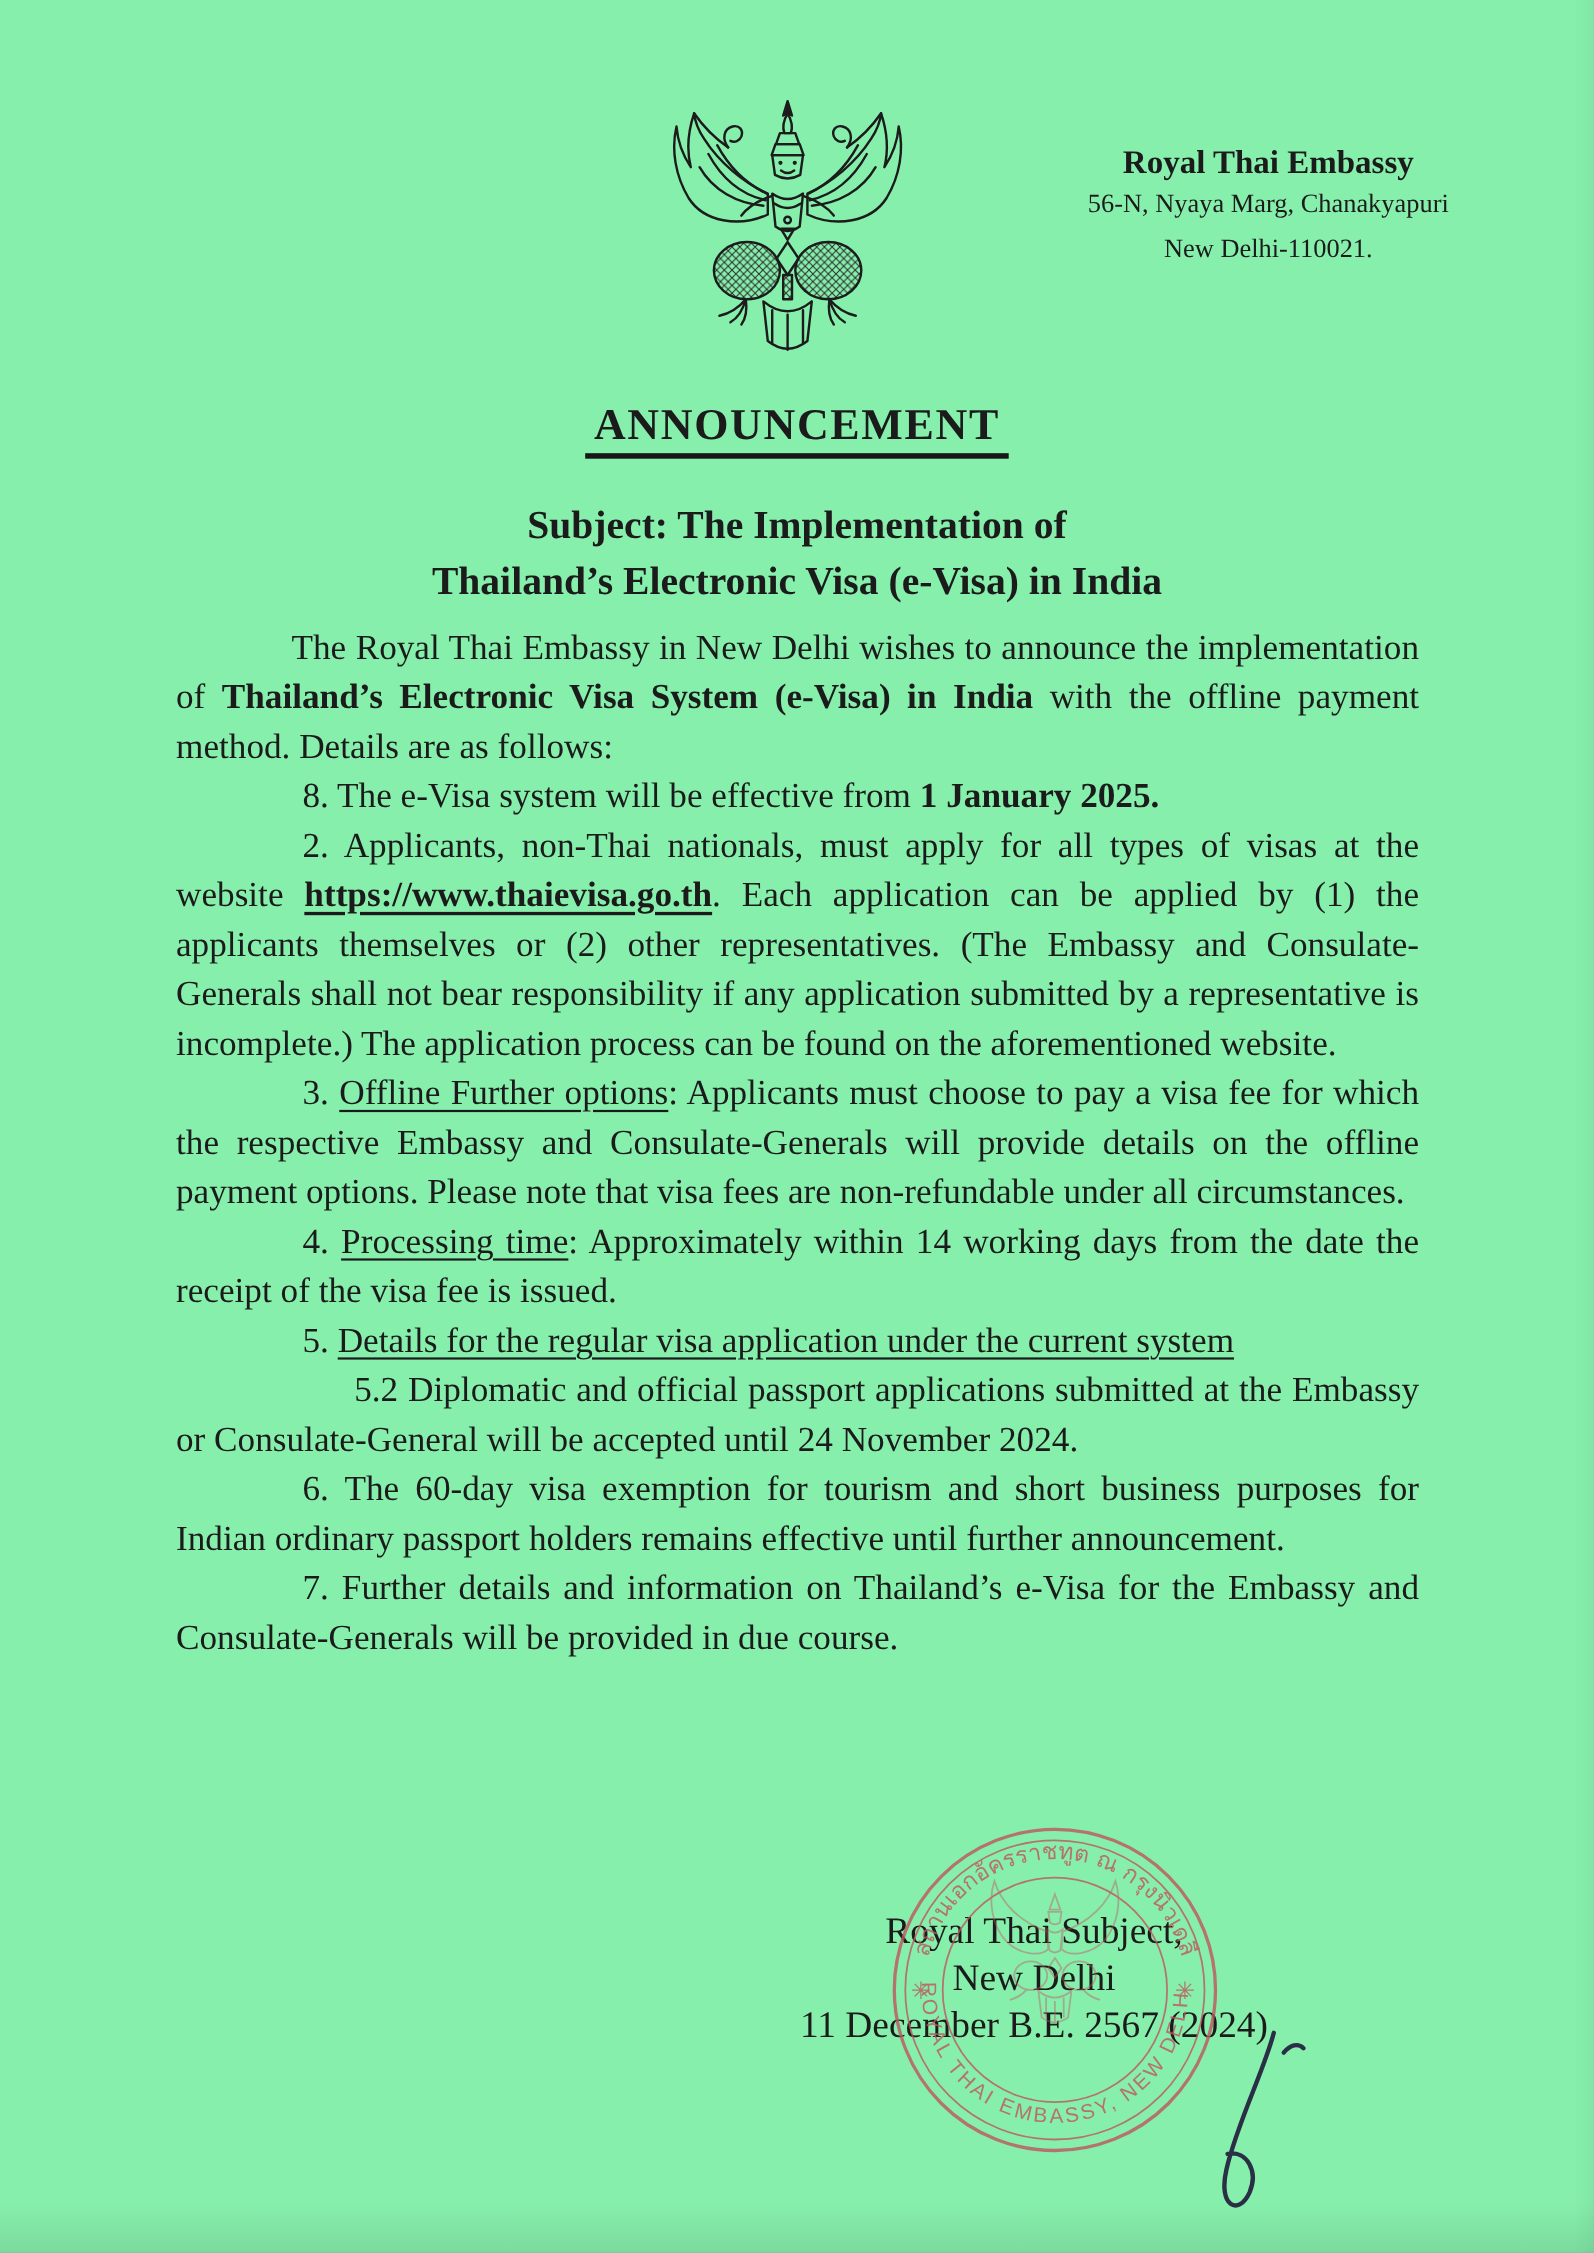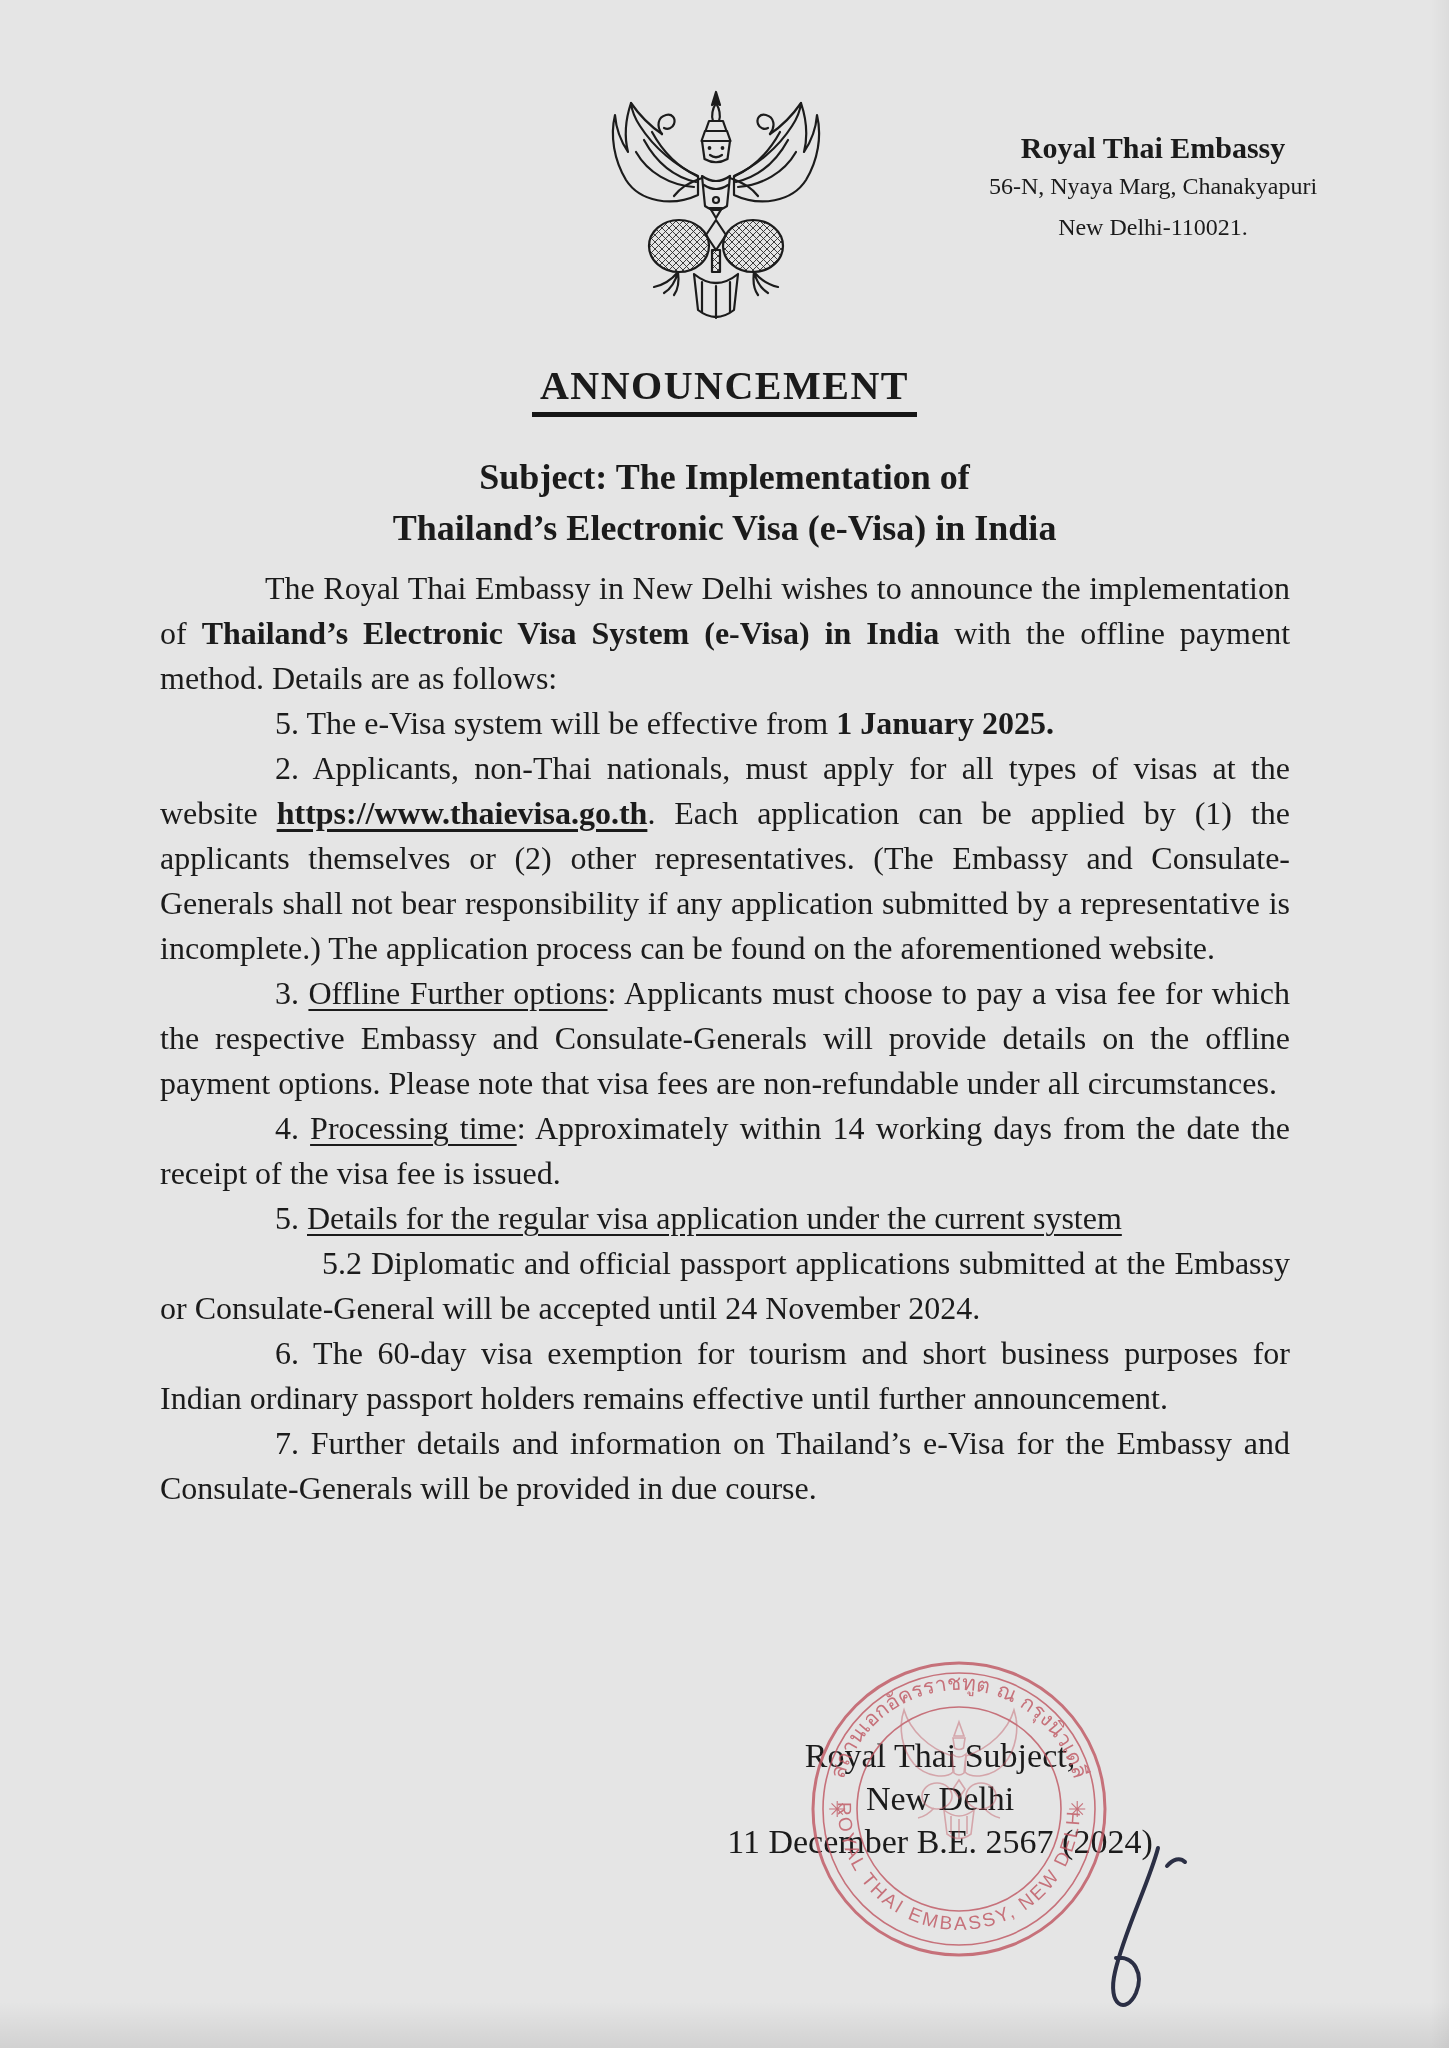--- a/index.html
+++ b/index.html
@@ -1,20 +1,20 @@
 <!DOCTYPE html>
 <html><head>
 <meta charset="utf-8">
 <style>
   html,body{margin:0;padding:0;background:#9a9a9a;}
   .page{
     position:relative;
     width:1449px;height:2048px;
     margin:0 auto;
-    background:#e5e5e5;
+    background:#86efac;
     overflow:hidden;
     font-family:"Liberation Serif","DejaVu Serif",serif;
     color:#1b1b1b;
   }
   
   .emblem{position:absolute;left:606px;top:88px;width:220px;height:242px;color:#1c1c1c;}
   .addr{position:absolute;left:978px;top:130px;width:350px;text-align:center;}
   .addr-name{font-weight:bold;font-size:30px;line-height:36px;}
   .addr-line{font-size:24px;line-height:41px;}
   .addr-tel{margin-top:11px;font-size:25px;line-height:30px;}
@@ -115,21 +115,21 @@
     <span class="title">ANNOUNCEMENT</span>
   </div>
 
   <div class="subject">
     <div>Subject: The Implementation of</div>
     <div>Thailand’s Electronic Visa (e-Visa) in India</div>
   </div>
 
   <div class="body">
     <p class="ia"><span>The Royal Thai Embassy in New Delhi wishes to announce the implementation of </span><span class="st-b">Thailand’s Electronic Visa System (e-Visa) in India</span><span> with the offline payment method.  Details are as follows:</span></p>
-    <p class="ib"><span>5.  The e-Visa system will be effective from </span><span class="st-b">1 January 2025.</span></p>
+    <p class="ib"><span>8.  The e-Visa system will be effective from </span><span class="st-b">1 January 2025.</span></p>
     <p class="ib"><span>2.  Applicants, non-Thai nationals, must apply for all types of visas at the website </span><span class="st-bu">https://www.thaievisa.go.th</span><span>.  Each application can be applied by (1) the applicants themselves or (2) other representatives.  (The Embassy and Consulate-Generals shall not bear responsibility if any application submitted by a representative is incomplete.) The application process can be found on the aforementioned website.</span></p>
     <p class="ib"><span>3.  </span><span class="st-u">Offline Further options</span><span>: Applicants must choose to pay a visa fee for which the respective Embassy and Consulate-Generals will provide details on the offline payment options. Please note that visa fees are non-refundable under all circumstances.</span></p>
     <p class="ib"><span>4.  </span><span class="st-u">Processing time</span><span>: Approximately within 14 working days from the date the receipt of the visa fee is issued.</span></p>
     <p class="ib"><span>5.  </span><span class="st-u">Details for the regular visa application under the current system</span></p>
     <p class="ic"><span>5.2 Diplomatic and official passport applications submitted at the Embassy or Consulate-General will be accepted until 24 November 2024.</span></p>
     <p class="ib"><span>6.  The 60-day visa exemption for tourism and short business purposes for Indian ordinary passport holders remains effective until further announcement.</span></p>
     <p class="ib"><span>7.  Further details and information on Thailand’s e-Visa for the Embassy and Consulate-Generals will be provided in due course.</span></p>
   </div>
 
   <div class="signoff">

